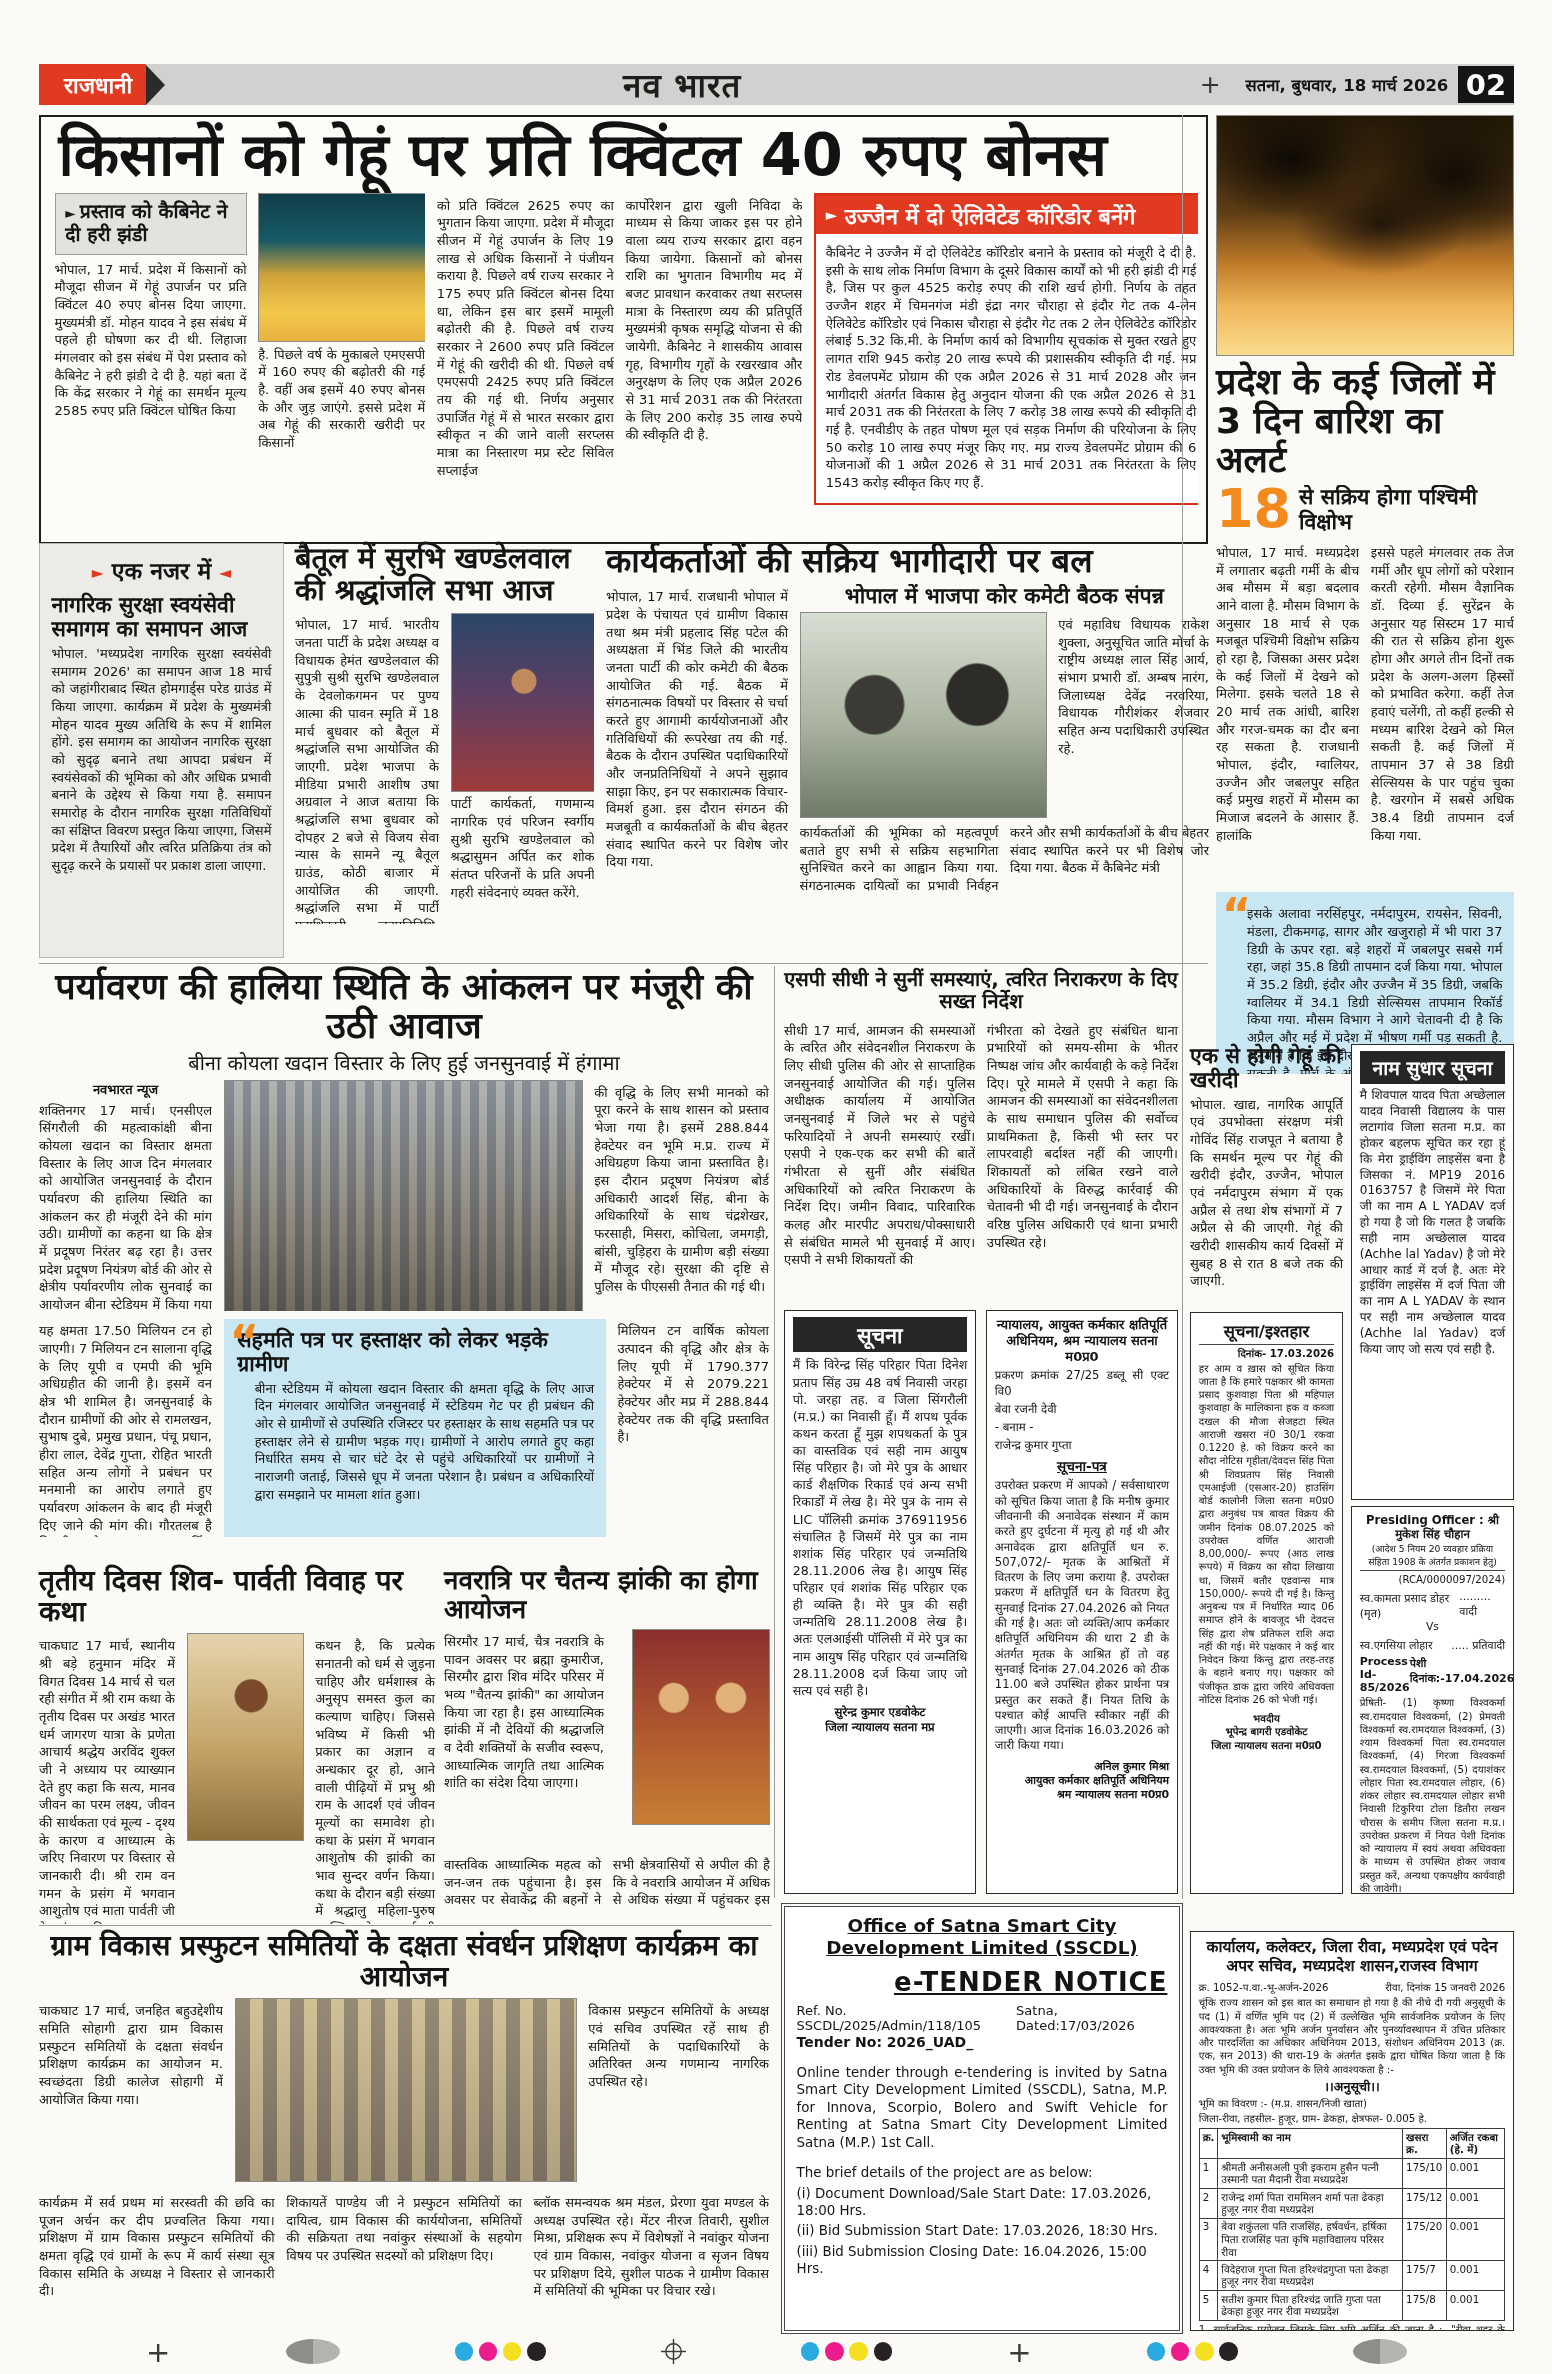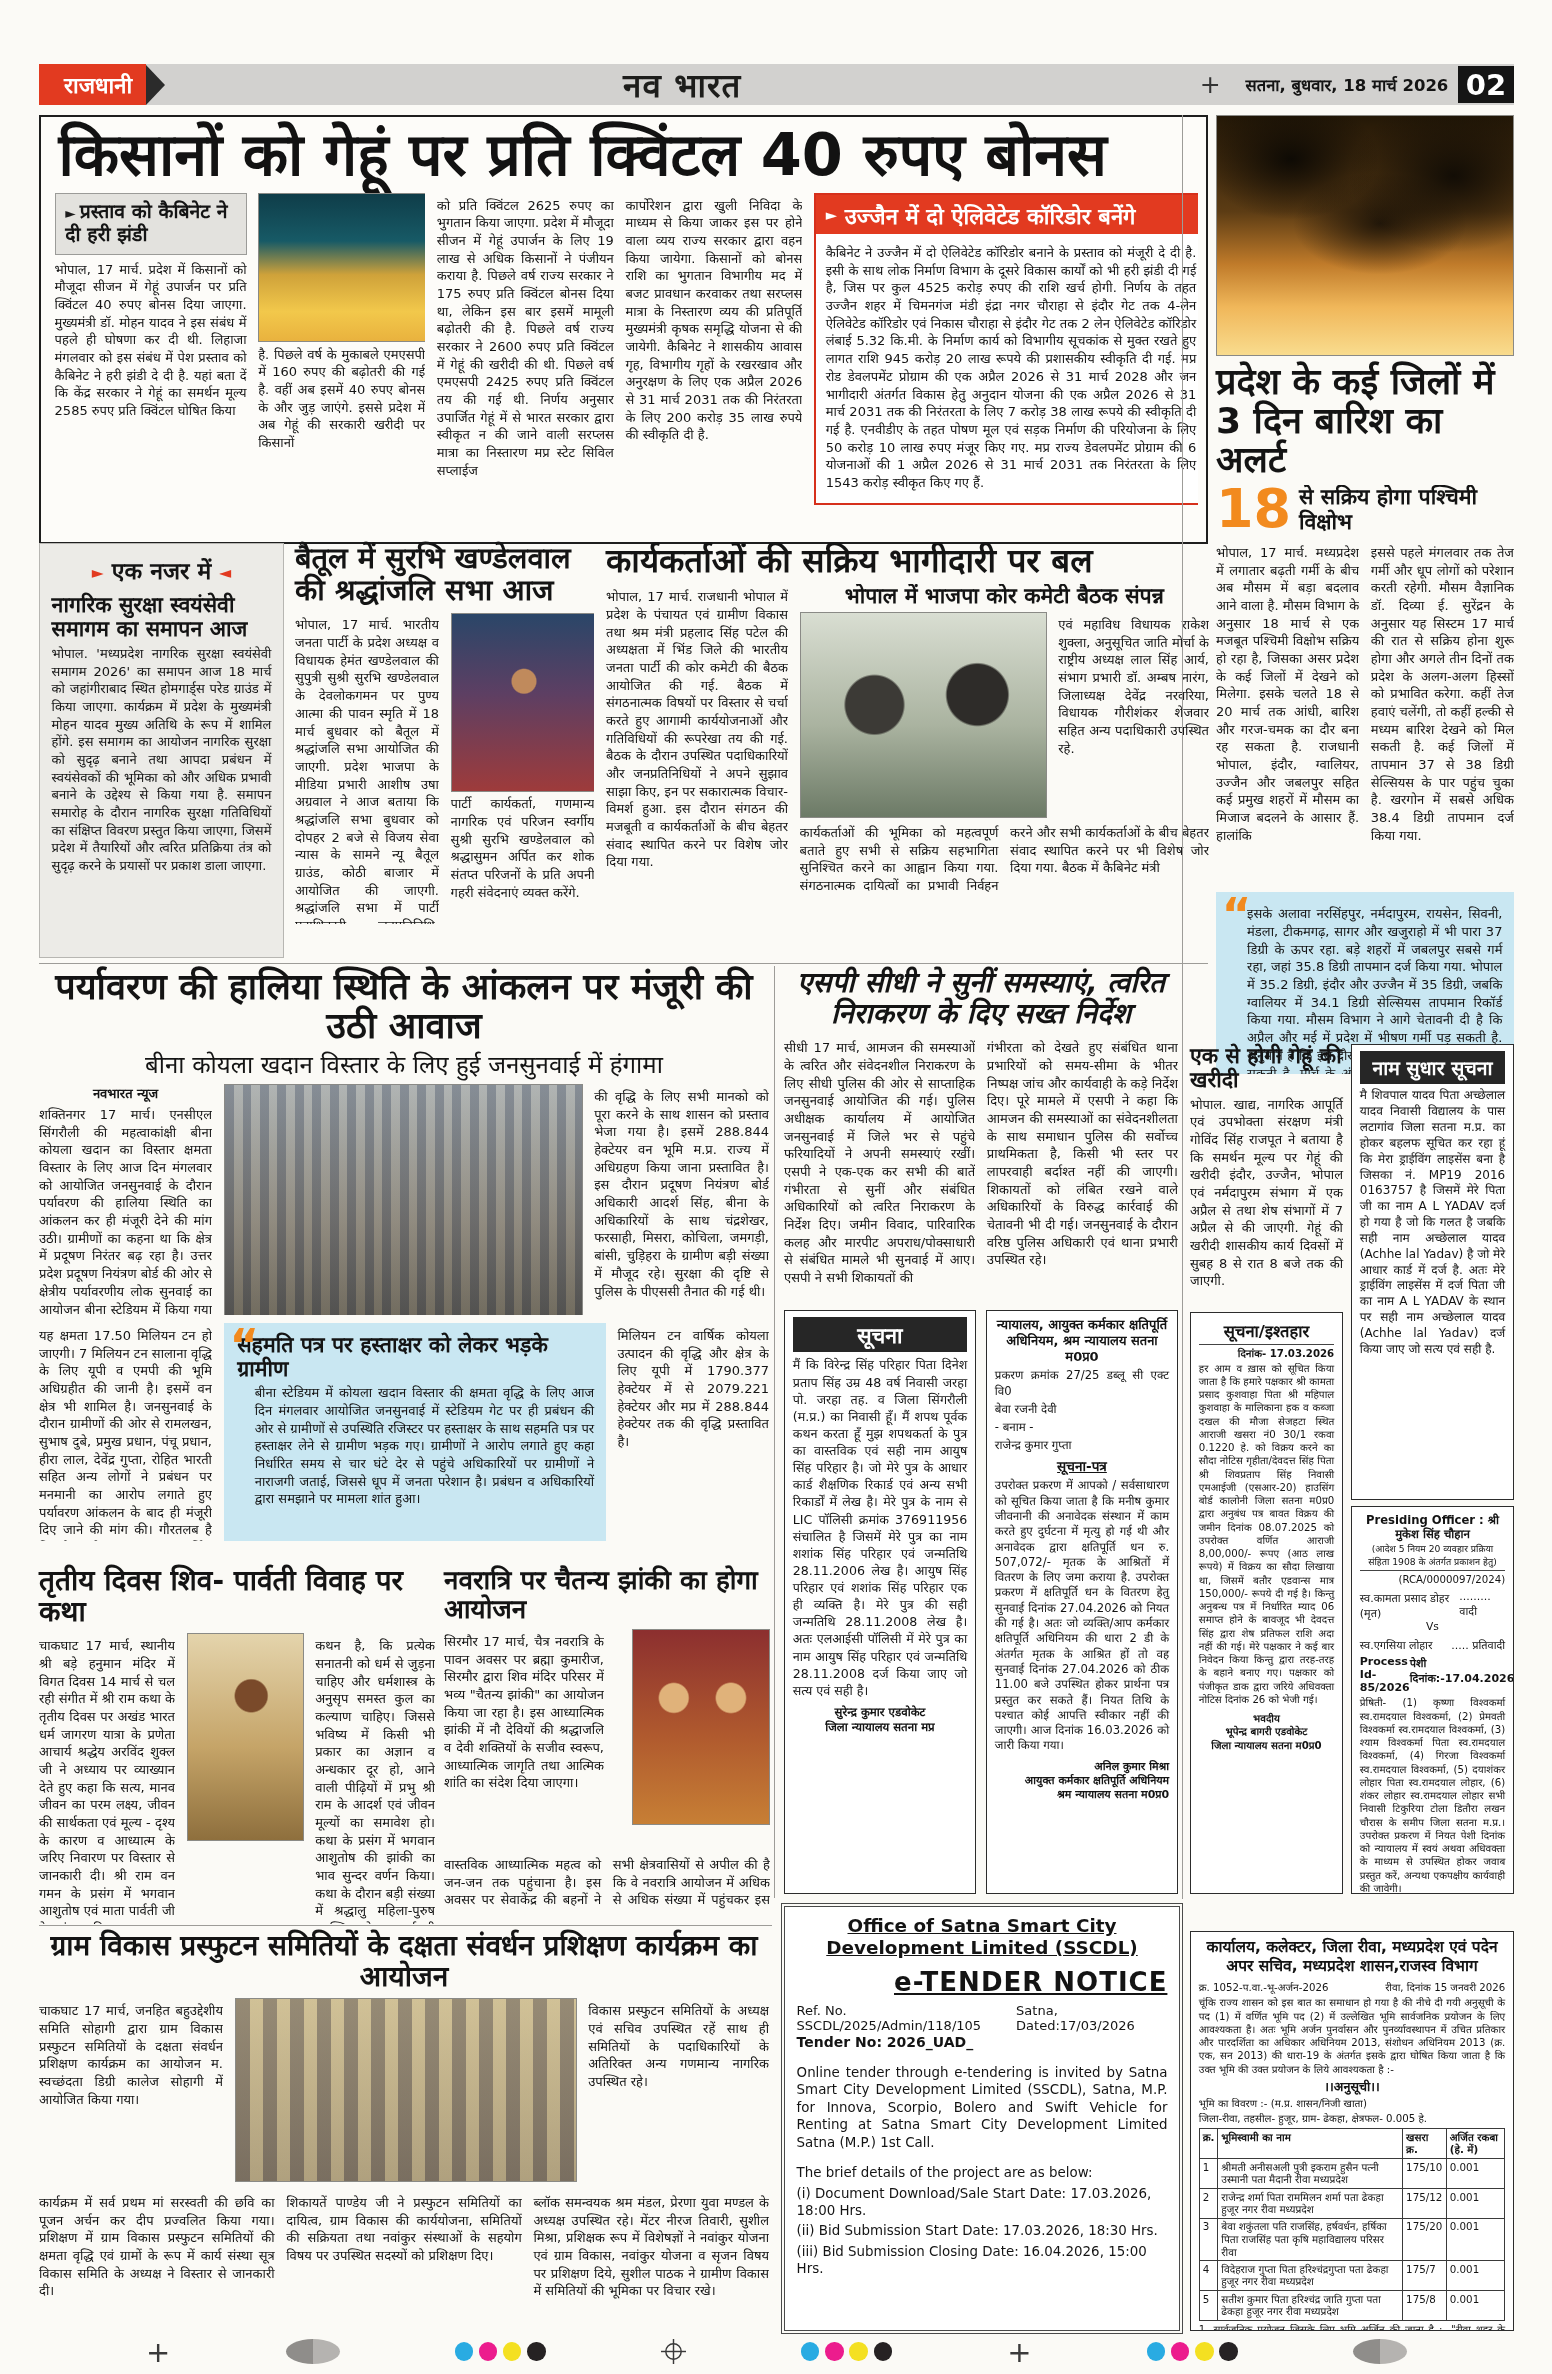--- a/index.html
+++ b/index.html
@@ -187,21 +187,21 @@
       </div>
     </div>
   </section>
 
   <div class="abs hline" style="left:39px;top:963px;width:1169px;"></div>
   <div class="abs vline" style="left:774px;top:966px;height:932px;"></div>
   <div class="abs vline" style="left:1182px;top:115px;height:1784px;"></div>
 
   <section class="abs" style="left:39px;top:968px;width:730px;height:590px;">
     <h2 class="hl-l center" style="font-size:36px;">पर्यावरण की हालिया स्थिति के आंकलन पर मंजूरी की उठी आवाज</h2>
-    <div class="hl-s center" style="font-weight:normal;font-size:24px;">बीना कोयला खदान विस्तार के लिए हुई जनसुनवाई में हंगामा</div>
+    <div class="hl-s center" style="font-weight:normal;font-size:20px;">बीना कोयला खदान विस्तार के लिए हुई जनसुनवाई में हंगामा</div>
     <div class="cols" style="margin-top:5.8px;height:231px;">
       <div class="col" style="flex:0 0 173px;">
         <div class="byline">नवभारत न्यूज</div>
         <p class="bt">शक्तिनगर 17 मार्च। एनसीएल सिंगरौली की महत्वाकांक्षी बीना कोयला खदान का विस्तार क्षमता विस्तार के लिए आज दिन मंगलवार को आयोजित जनसुनवाई के दौरान पर्यावरण की हालिया स्थिति का आंकलन कर ही मंजूरी देने की मांग उठी। ग्रामीणों का कहना था कि क्षेत्र में प्रदूषण निरंतर बढ़ रहा है।    उत्तर प्रदेश प्रदूषण नियंत्रण बोर्ड की ओर से क्षेत्रीय पर्यावरणीय लोक सुनवाई का आयोजन बीना स्टेडियम में किया गया था। इसकी अध्यक्षता एडीएम न्यायिक रमेश चंद्र ने की। इसमें पहले अधिकारियों के तय वक्त पर नहीं पहुंचने को लेकर ग्रामीणों ने एनसीएल प्रबंधन पर मनमानी का आरोप लगाया। अभी एनसीएल की बीना कोयला खदान का वार्षिक उत्पादन क्षमता 10.50 मिलियन टन है। विस्तार के बाद</p>
       </div>
       <div class="photo ph-crowd" style="flex:0 0 357px;height:231px;"></div>
       <div class="col">
           <p class="bt">की वृद्धि के लिए सभी मानको को पूरा करने के साथ शासन को प्रस्ताव भेजा गया है। इसमें 288.844 हेक्टेयर वन भूमि म.प्र. राज्य में अधिग्रहण किया जाना प्रस्तावित है। इस दौरान प्रदूषण नियंत्रण बोर्ड अधिकारी आदर्श सिंह, बीना के अधिकारियों के साथ चंद्रशेखर, फरसाही, मिसरा, कोचिला, जमगड़ी, बांसी, चुड़िहरा के ग्रामीण बड़ी संख्या में मौजूद रहे। सुरक्षा की दृष्टि से पुलिस के पीएससी तैनात की गई थी।</p>
         </div>
     </div>
@@ -213,21 +213,21 @@
         <div class="hl-s">सहमति पत्र पर हस्ताक्षर को लेकर भड़के ग्रामीण</div>
         <p class="bt">बीना स्टेडियम में कोयला खदान विस्तार की क्षमता वृद्धि के लिए आज दिन मंगलवार आयोजित जनसुनवाई में स्टेडियम गेट पर ही प्रबंधन की ओर से ग्रामीणों से उपस्थिति रजिस्टर पर हस्ताक्षर के साथ सहमति पत्र पर हस्ताक्षर लेने से ग्रामीण भड़क गए। ग्रामीणों ने आरोप लगाते हुए कहा निर्धारित समय से चार घंटे देर से पहुंचे अधिकारियों पर ग्रामीणों ने नाराजगी जताई, जिससे धूप में जनता परेशान है। प्रबंधन व अधिकारियों द्वारा समझाने पर मामला शांत हुआ।</p>
       </div>
       <div class="col">
           <p class="bt">मिलियन टन वार्षिक कोयला उत्पादन की वृद्धि और क्षेत्र के लिए यूपी में 1790.377 हेक्टेयर में से 2079.221 हेक्टेयर और मप्र में 288.844 हेक्टेयर तक की वृद्धि प्रस्तावित है।</p>
         </div>
     </div>
   </section>
 
   <section class="abs" style="left:784px;top:968px;width:394px;height:334px;">
-    <h2 class="hl-m center" style="font-size:28px;font-style:italic;">एसपी सीधी ने सुनीं समस्याएं, त्वरित निराकरण के दिए सख्त निर्देश</h2>
+    <h2 class="hl-m center" style="font-size:20px;">एसपी सीधी ने सुनीं समस्याएं, त्वरित निराकरण के दिए सख्त निर्देश</h2>
     <div class="cols" style="height:250px;">
       <div class="col">
           <p class="bt">सीधी 17 मार्च,  आमजन की समस्याओं के त्वरित और संवेदनशील निराकरण के लिए सीधी पुलिस की ओर से साप्ताहिक जनसुनवाई आयोजित की गई। पुलिस अधीक्षक कार्यालय में आयोजित जनसुनवाई में जिले भर से पहुंचे फरियादियों ने अपनी समस्याएं रखीं। एसपी ने एक-एक कर सभी की बातें गंभीरता से सुनीं और संबंधित अधिकारियों को त्वरित निराकरण के निर्देश दिए। जमीन विवाद, पारिवारिक कलह और मारपीट अपराध/पोक्साधारी से संबंधित मामले भी सुनवाई में आए। एसपी ने सभी शिकायतों की</p>
         </div>
       <div class="col">
           <p class="bt">गंभीरता को देखते हुए संबंधित थाना प्रभारियों को समय-सीमा के भीतर निष्पक्ष जांच और कार्यवाही के कड़े निर्देश दिए। पूरे मामले में एसपी ने कहा कि आमजन की समस्याओं का संवेदनशीलता के साथ समाधान पुलिस की सर्वोच्च प्राथमिकता है, किसी भी स्तर पर लापरवाही बर्दाश्त नहीं की जाएगी। शिकायतों को लंबित रखने वाले अधिकारियों के विरुद्ध कार्रवाई की चेतावनी भी दी गई। जनसुनवाई के दौरान वरिष्ठ पुलिस अधिकारी एवं थाना प्रभारी उपस्थित रहे।</p>
         </div>
     </div>
   </section>
 

